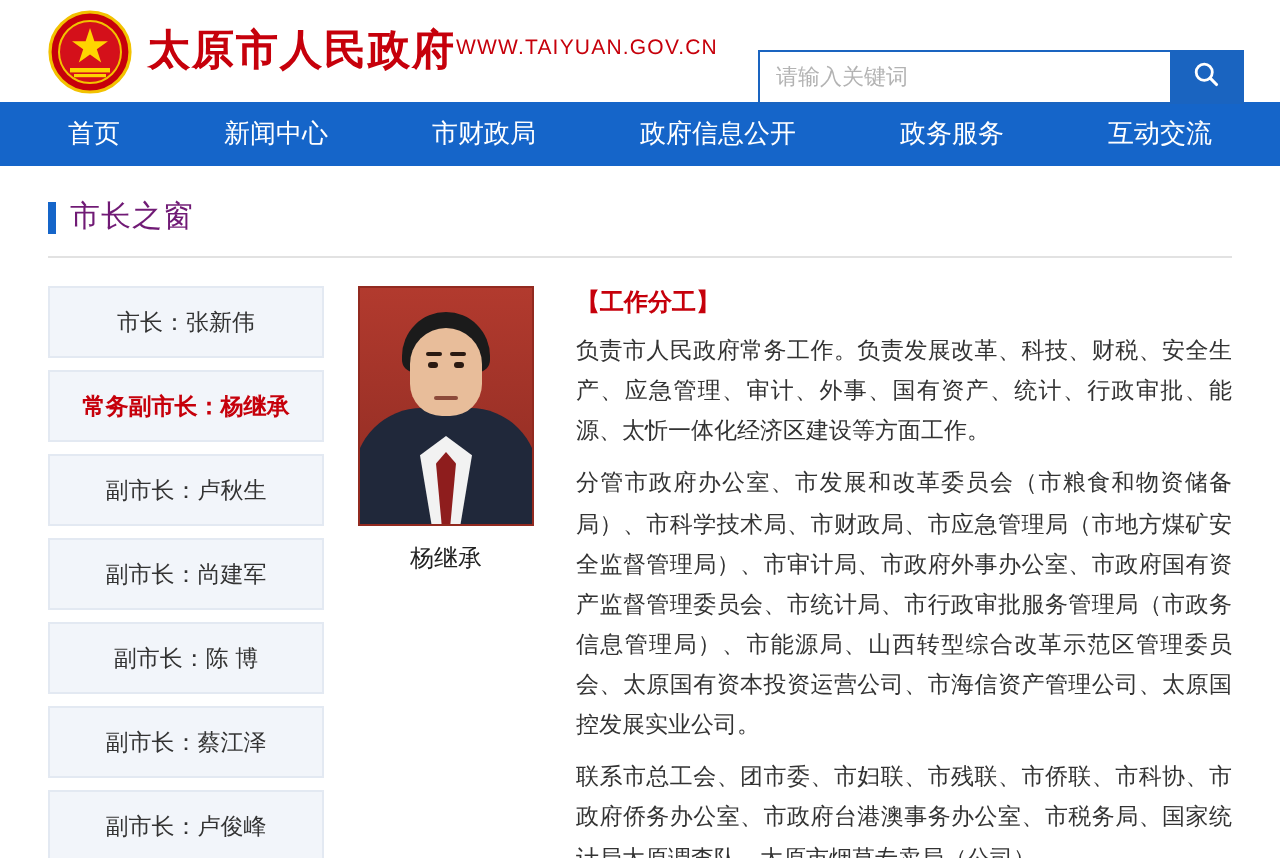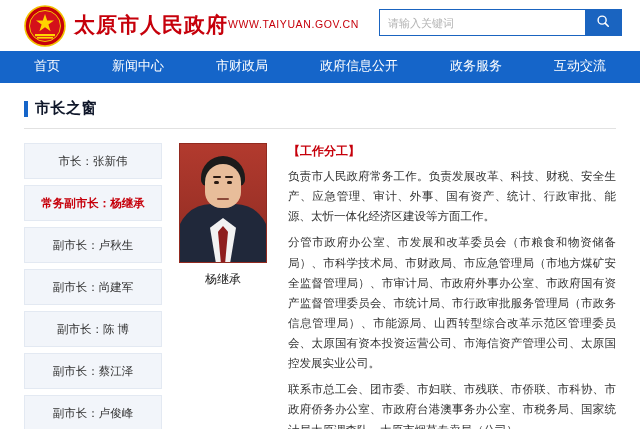--- a/index.html
+++ b/index.html
@@ -53,21 +53,21 @@
     margin-top: 4px;
     font-size: 10.5px;
     color: #c6000b;
     letter-spacing: 0.6px;
     font-family: "Liberation Sans", sans-serif;
   }
 
   .search-box {
     position: absolute;
     right: 18px;
-    top: 9px;
+    top: 25px;
     width: 243px;
     height: 27px;
     border: 1px solid #1a64c0;
     display: flex;
     align-items: stretch;
     background: #fff;
   }
   .search-input {
     flex: 1;
     border: 0;
@@ -98,21 +98,21 @@
     justify-content: center;
     gap: 0;
   }
   .nav-item {
     color: #ffffff;
     font-size: 13px;
     padding: 0 26px;
     line-height: 32px;
     cursor: pointer;
     white-space: nowrap;
-    font-family: Liberation Mono, monospace;
+    font-family: Liberation Sans, sans-serif;
   }
 
   
   .content {
     padding: 16px 24px 0 24px;
   }
   .page-title-wrap {
     display: flex;
     align-items: center;
     gap: 7px;
@@ -120,22 +120,22 @@
     border-bottom: 1px solid #e2e2e2;
     margin-bottom: 14px;
   }
   .title-bar {
     width: 4px; height: 16px;
     background: #1565c9;
     display: inline-block;
   }
   .page-title {
     font-size: 15px;
-    font-weight: bold;
-    color: #0f172a;
+    font-weight: normal;
+    color: #701a75;
     letter-spacing: 0.5px;
   }
 
   .body-row {
     display: flex;
     gap: 0;
   }
 
   
   .leader-list {

